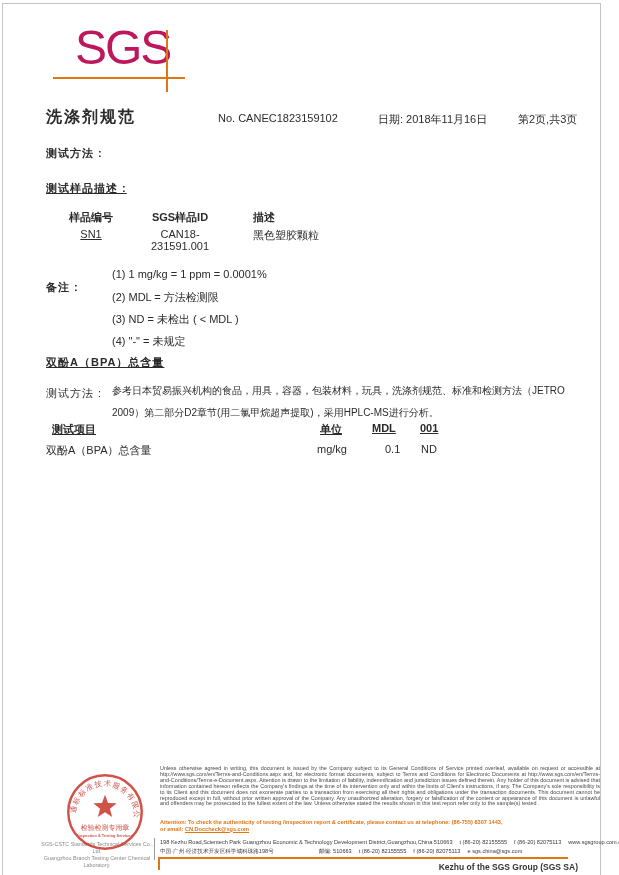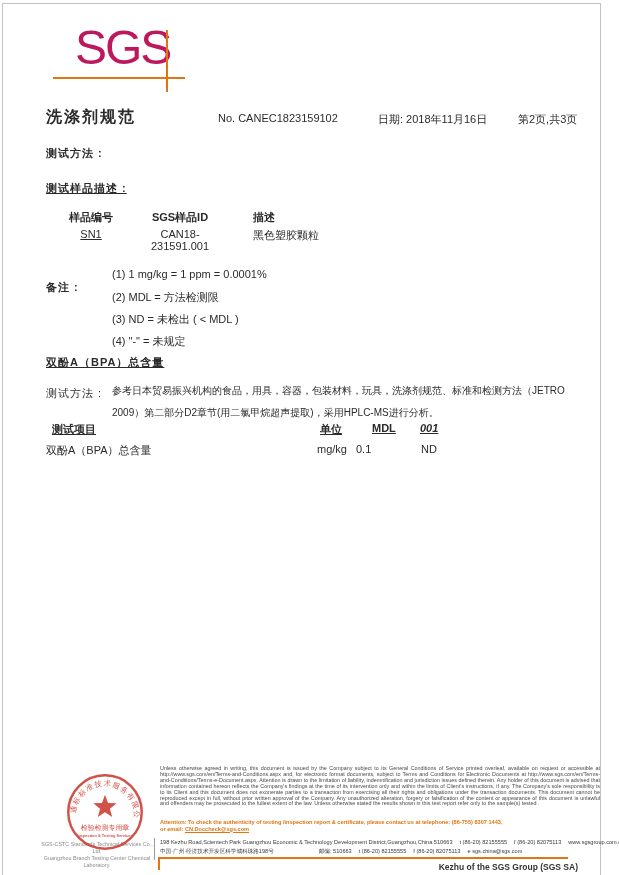--- a/index.html
+++ b/index.html
@@ -70,24 +70,24 @@
 <div class="abs remark" style="top:312px;">(3) ND = 未检出 ( &lt; MDL )</div>
 <div class="abs remark" style="top:334px;">(4) "-" = 未规定</div>
 
 <div class="abs lbl u" style="left:46px;top:355px;">双酚A（BPA）总含量</div>
 <div class="abs txt" style="left:46px;top:368px;letter-spacing:1px;margin-top:18px;">测试方法 :</div>
 <div class="abs method-text">参考日本贸易振兴机构的食品，用具，容器，包装材料，玩具，洗涤剂规范、标准和检测方法（JETRO 2009）第二部分D2章节(用二氯甲烷超声提取)，采用HPLC-MS进行分析。</div>
 
 <div class="abs rt-head" style="left:52px;">测试项目</div>
 <div class="abs rt-head" style="left:320px;">单位</div>
 <div class="abs rt-head" style="left:372px;">MDL</div>
-<div class="abs rt-head" style="left:420px;font-style:italic;">001</div>
+<div class="abs rt-head" style="left:420px;">001</div>
 <div class="abs rt-val" style="left:46px;">双酚A（BPA）总含量</div>
 <div class="abs rt-val" style="left:317px;">mg/kg</div>
-<div class="abs rt-val" style="left:356px;">0.1</div>
+<div class="abs rt-val" style="left:385px;">0.1</div>
 <div class="abs rt-val" style="left:421px;">ND</div>
 
 <div class="abs legal">Unless otherwise agreed in writing, this document is issued by the Company subject to its General Conditions of Service printed overleaf, available on request or accessible at http://www.sgs.com/en/Terms-and-Conditions.aspx and, for electronic format documents, subject to Terms and Conditions for Electronic Documents at http://www.sgs.com/en/Terms-and-Conditions/Terms-e-Document.aspx. Attention is drawn to the limitation of liability, indemnification and jurisdiction issues defined therein. Any holder of this document is advised that information contained hereon reflects the Company's findings at the time of its intervention only and within the limits of Client's instructions, if any. The Company's sole responsibility is to its Client and this document does not exonerate parties to a transaction from exercising all their rights and obligations under the transaction documents. This document cannot be reproduced except in full, without prior written approval of the Company. Any unauthorized alteration, forgery or falsification of the content or appearance of this document is unlawful and offenders may be prosecuted to the fullest extent of the law. Unless otherwise stated the results shown in this test report refer only to the sample(s) tested .</div>
 <div class="abs attention">
   <span>Attention: To check the authenticity of testing /inspection report &amp; certificate, please contact us at telephone: (86-755) 8307 1443,</span><br>
   <span>or email: </span><span class="u">CN.Doccheck@sgs.com</span>
 </div>
 
 <svg class="abs stamp" viewBox="0 0 120 120">
   <g fill="#c9342a" opacity="0.85">

